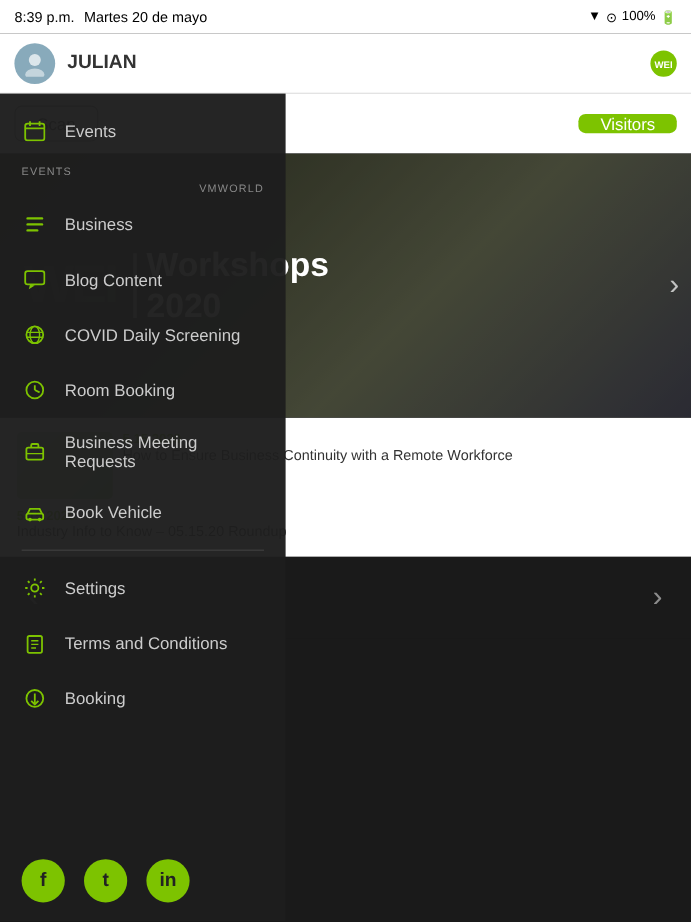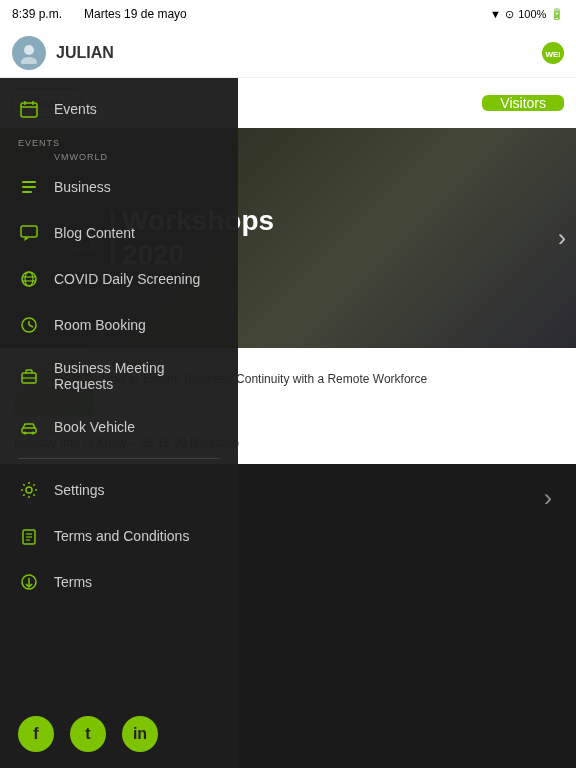--- a/index.html
+++ b/index.html
@@ -16,21 +16,21 @@
     .status-bar {
       height: 28px;
       background: #fff;
       display: flex;
       align-items: center;
       justify-content: space-between;
       padding: 0 12px;
       font-size: 12px;
       color: #000;
     }
-    .status-left { display: flex; align-items: center; gap: 22px; }
+    .status-left { display: flex; align-items: center; gap: 8px; }
     .status-right { display: flex; align-items: center; gap: 4px; font-size: 11px; }
 
     
     .header {
       height: 50px;
       background: #fff;
       display: flex;
       align-items: center;
       padding: 0 12px;
       gap: 10px;
@@ -115,20 +115,21 @@
       letter-spacing: 1px;
       padding: 6px 18px 2px 18px;
     }
 
     .sidebar-sub-label {
       font-size: 9px;
       color: #888;
       text-transform: uppercase;
       letter-spacing: 1px;
       padding: 2px 18px 2px 54px;
+      text-align: right;
     }
 
     .sidebar-divider {
       height: 1px;
       background: rgba(255,255,255,0.12);
       margin: 8px 18px;
     }
 
     .sidebar-social {
       display: flex;
@@ -290,21 +291,21 @@
       cursor: pointer;
       padding: 8px;
     }
   </style>
 </head>
 <body>
 
 <div class="status-bar">
   <div class="status-left">
     <span>8:39 p.m.</span>
-    <span>Martes 19 de mayo</span>
+    <span>Martes 20 de mayo</span>
   </div>
   <div class="status-right">
     <span>▼</span>
     <span>⊙</span>
     <span>100%</span>
     <span>🔋</span>
   </div>
 </div>
 
 <div class="header">
@@ -479,21 +480,21 @@
       </div>
 
       <div class="sidebar-item">
         <div class="sidebar-icon">
           <svg width="18" height="18" viewBox="0 0 18 18" fill="none">
             <circle cx="9" cy="9" r="7" stroke="#7dc300" stroke-width="1.5"></circle>
             <line x1="9" y1="5" x2="9" y2="13" stroke="#7dc300" stroke-width="1.5"></line>
             <path d="M6 11l3 3 3-3" stroke="#7dc300" stroke-width="1.5"></path>
           </svg>
         </div>
-        <span>Terms</span>
+        <span>Booking</span>
       </div>
     </div>
 
     <div class="sidebar-social">
       <div class="social-icon">f</div>
       <div class="social-icon">t</div>
       <div class="social-icon">in</div>
     </div>
   </div>
 

